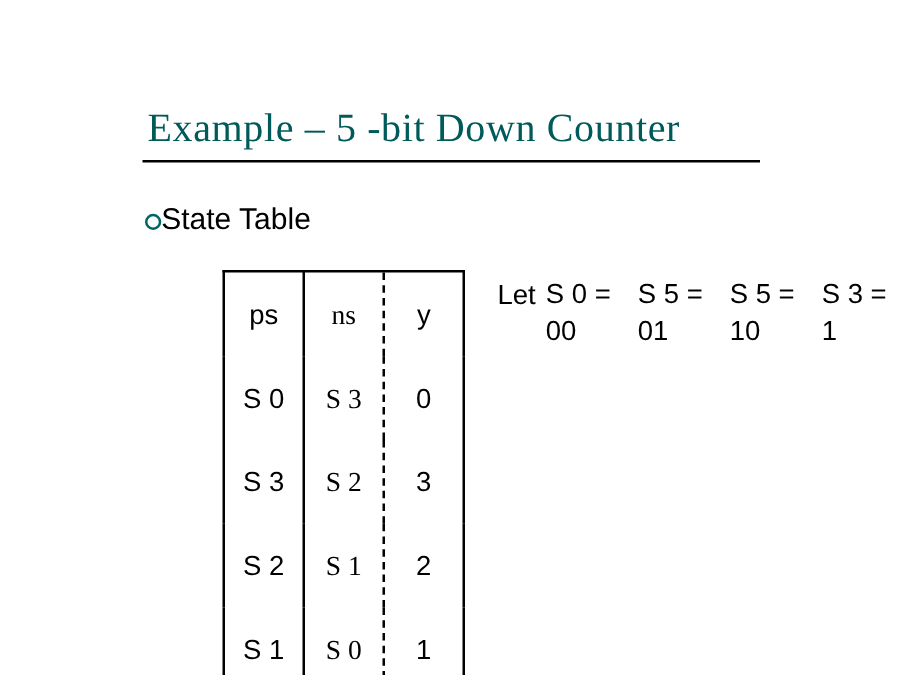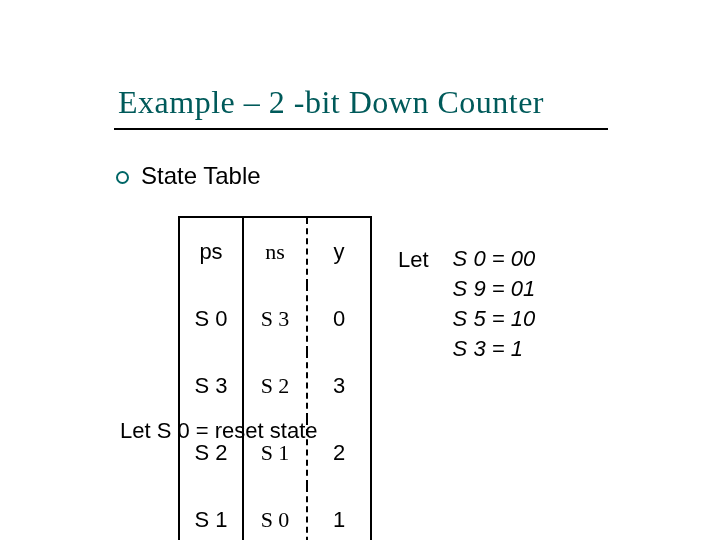--- a/index.html
+++ b/index.html
@@ -35,21 +35,20 @@
     border-top: 2px solid #000;
   }
   .bullet {
     position: absolute;
     left: 116px;
     top: 162px;
     font-size: 24px;
     color: #000;
     display: flex;
     align-items: center;
-    gap: 12px;
   }
   .bullet .ring {
     width: 13px;
     height: 13px;
     border: 2px solid #006666;
     border-radius: 50%;
     box-sizing: border-box;
     flex: none;
     margin-top: 2px;
   }
@@ -73,45 +72,43 @@
   table.state .col-y  { border-right: 2px solid #000; }
   table.state tr:first-child td { border-top: 2px solid #000; }
   table.state tr:last-child td  { border-bottom: 2px solid #000; }
 
   .let-block {
     position: absolute;
     left: 398px;
     top: 220px;
     font-size: 22px;
     display: flex;
-    gap: 24px;
+    gap: 8px;
     line-height: 30px;
-    margin-top: 24px;
   }
   .let-block .let-word {
     padding-top: 1px;
   }
   .let-block .assigns {
     display: flex;
-    flex-direction: column;
-    font-style: italic;
+    flex-direction: row;
   }
   .reset-note {
     position: absolute;
     left: 120px;
     top: 418px;
     font-size: 22px;
   }
 </style>
 </head>
 <body>
 
 <div class="slide">
 
-  <div class="title">Example – 2 -bit Down Counter</div>
+  <div class="title">Example – 5 -bit Down Counter</div>
   <div class="title-rule"></div>
 
   <div class="bullet">
     <span class="ring"></span>
     <span>State Table</span>
   </div>
 
   <div class="table-wrap">
     <table class="state">
       <tbody>
@@ -141,21 +138,20 @@
         <td class="col-y">1</td>
       </tr>
     </tbody>
       </table>
   </div>
 
   <div class="let-block">
     <div class="let-word">Let</div>
     <div class="assigns">
       <div>S 0 = 00</div>
-      <div>S 9 = 01</div>
+      <div>S 5 = 01</div>
       <div>S 5 = 10</div>
       <div>S 3 = 1</div>
     </div>
   </div>
 
-  <div class="reset-note">Let S 0 = reset state</div>
 
 </div>
 
 </body></html>

